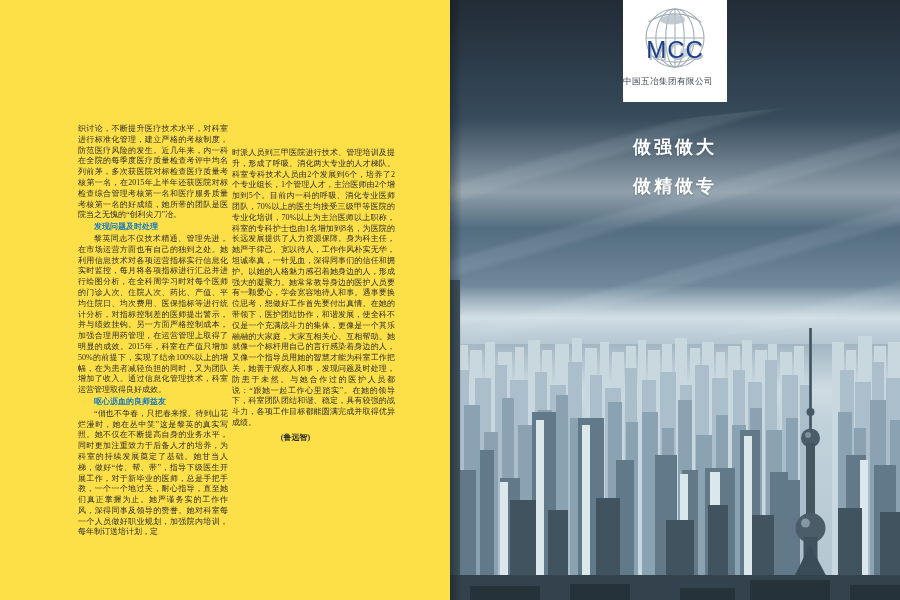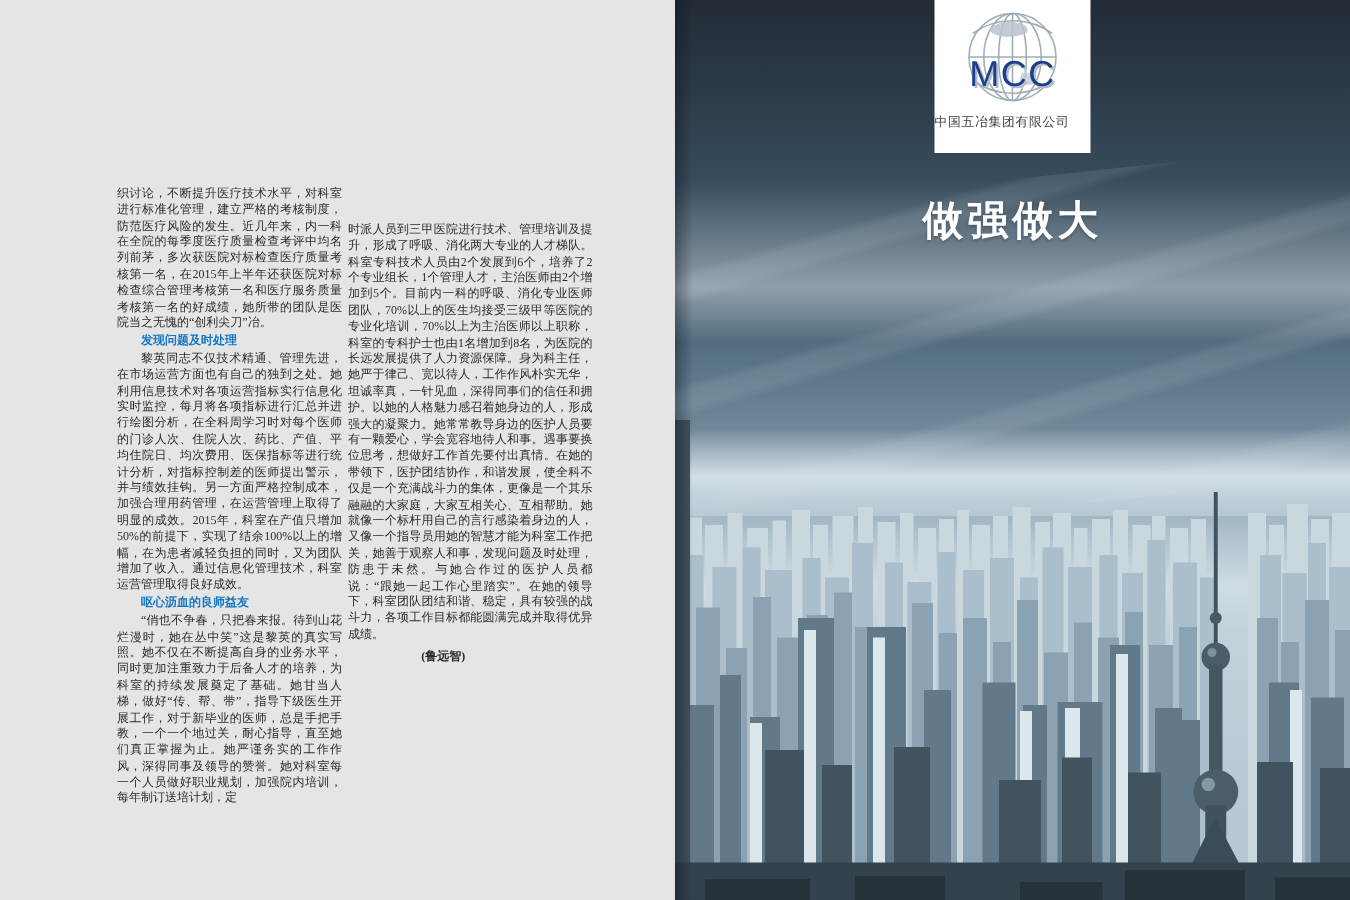--- a/index.html
+++ b/index.html
@@ -1,21 +1,21 @@
 <!DOCTYPE html>
 <html><head>
 <meta charset="utf-8">
 <style>
   html,body{margin:0;padding:0;background:#e9e9e9;}
   .spread{position:relative;width:900px;height:600px;background:#ffffff;overflow:hidden;
           font-family:"Liberation Serif","DejaVu Serif",serif;}
   
   .spine-bar{position:absolute;left:2px;top:0;width:13px;height:600px;}
   
-  .left-page{position:absolute;left:0;top:0;width:450px;height:600px;background:#e5e5e5;}
+  .left-page{position:absolute;left:0;top:0;width:450px;height:600px;background:#fde047;}
   .col{position:absolute;top:124px;text-align:justify;color:#2b2b2b;font-size:8px;
        line-height:10.8px;letter-spacing:0;}
   .col1{left:78px;width:150px;}
   .col2{left:232px;width:163px;margin-top:24px;}
   .col p{margin:0;}
   .col p.body.indent{text-indent:2em;}
   .col p.heading{font-weight:bold;text-indent:2em;margin:1px 0;}
   .col p.signature{text-align:center;padding-right:36px;margin-top:4px;font-weight:bold;}
   
   .right-page{position:absolute;left:450px;top:0;width:450px;height:600px;overflow:hidden;
@@ -36,21 +36,21 @@
   
   .logo-box{position:absolute;left:173px;top:0;width:104px;height:102px;background:#fff;z-index:8;}
   .globe{position:absolute;left:19px;top:5px;width:66px;height:66px;}
   .mcc-text{position:absolute;left:0;right:0;top:36px;text-align:center;
       font-family:"Liberation Sans","DejaVu Sans",sans-serif;font-weight:normal;font-size:24px;
       letter-spacing:1px;text-shadow:1.5px 1.5px 0 #b4bec6;}
   .company-name{position:absolute;left:0;right:0;top:76px;
       font-size:8.5px;color:#3c4248;letter-spacing:.5px;}
   
   .headline{position:absolute;left:130px;top:128px;width:190px;z-index:7;text-align:center;
-      color:#ffffff;font-weight:bold;font-size:27px;line-height:39px;letter-spacing:3px;
+      color:#ffffff;font-weight:bold;font-size:18px;line-height:39px;letter-spacing:3px;
       text-shadow:0 1px 2px rgba(10,20,30,.25);}
 </style>
 </head>
 <body>
 
 <div class="spread">
 
   <div class="spine-bar" style="background: rgb(13, 139, 211);"></div>
 
   <div class="left-page">
@@ -217,16 +217,17 @@
         </g>
         <path d="M28,20 q14,-8 30,-4 q10,3 6,10 q-16,6 -30,2 q-10,-4 -6,-8z" fill="#b9c3ca" opacity="0.85"></path>
         <path d="M60,66 q12,-2 14,6 q-2,8 -12,6 q-8,-3 -2,-12z" fill="#c2ccd2" opacity="0.8"></path>
       </svg>
       <div class="mcc-text" style="color: rgb(28, 62, 140);">MCC</div>
       <div class="company-name">中国五冶集团有限公司</div>
     </div>
 
     <div class="headline" style="color: rgb(255, 255, 255);">
       <div>做强做大</div>
+      <div>做精做专</div>
     </div>
   </div>
 
 </div>
 
 </body></html>

